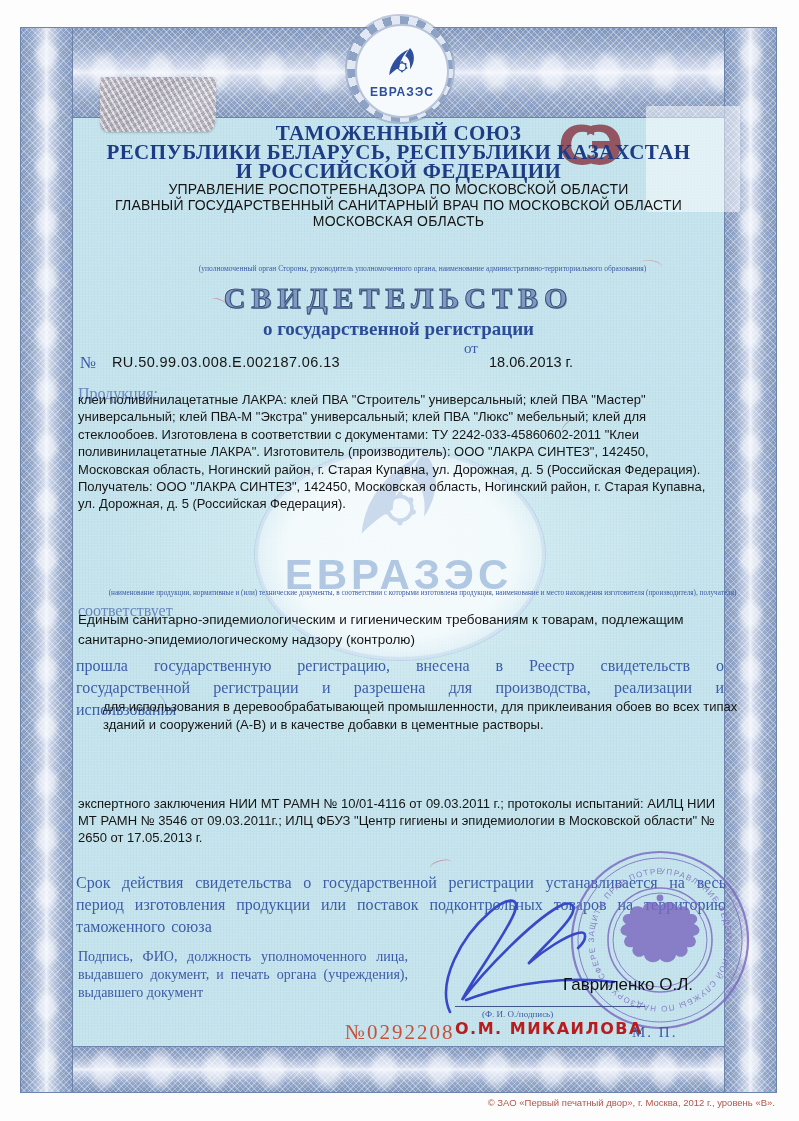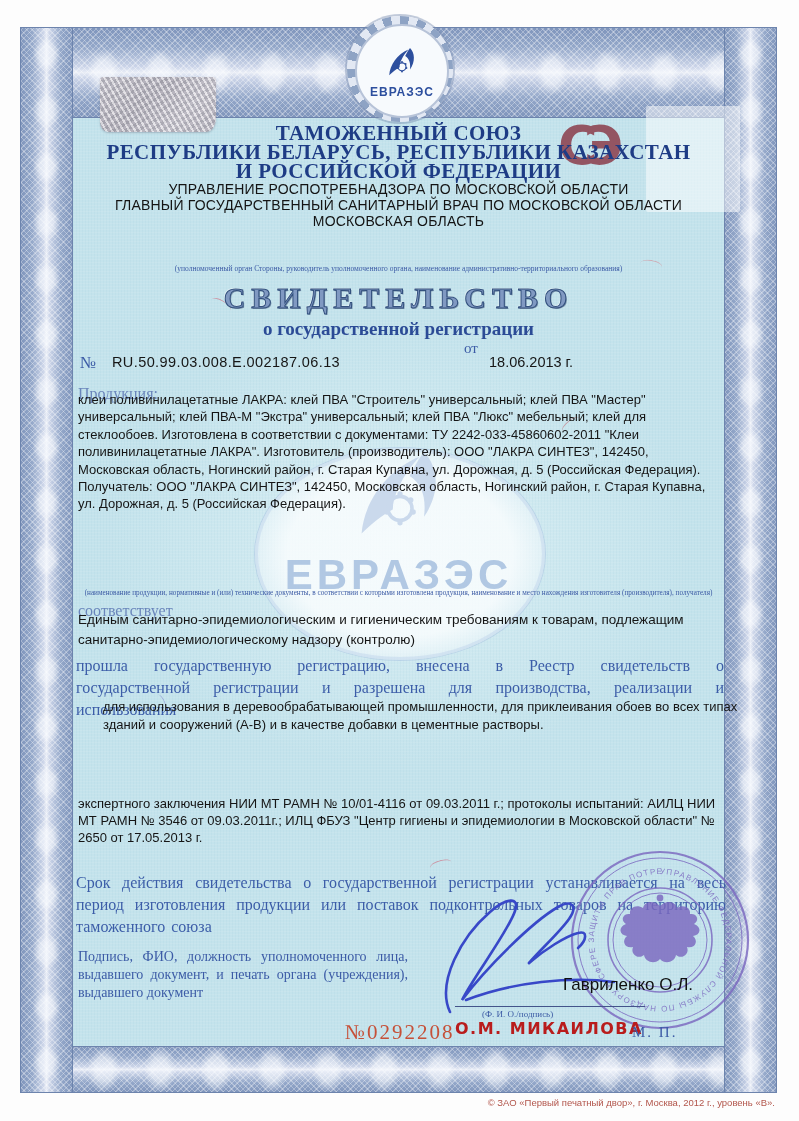--- a/index.html
+++ b/index.html
@@ -60,21 +60,21 @@
     font-weight:bold;font-size:54px;letter-spacing:-14px;color:#8d4250;opacity:.88;z-index:3;}
   .wm-rect{position:absolute;left:646px;top:106px;width:94px;height:106px;
     background:rgba(255,255,255,.5);border-radius:2px;z-index:2;}
   
   .header-block{position:absolute;left:73px;top:124px;width:651px;text-align:center;z-index:3;}
   .union-line{font-family:"Liberation Serif",serif;font-weight:bold;font-size:21px;
     color:#1e3c85;line-height:19px;letter-spacing:.4px;}
   .auth-line{font-family:"Liberation Sans",sans-serif;font-size:14px;color:#141414;
     line-height:16px;letter-spacing:.2px;}
   .small-caption{position:absolute;width:651px;left:73px;text-align:center;
-    font-family:"Liberation Serif",serif;font-size:7.5px;color:#3c5ba5;z-index:3;}
+    font-family:"Liberation Serif",serif;font-size:7.5px;color:#3c5ba5;z-index:3;padding-left:24px;}
   
   .title-main{position:absolute;left:73px;top:281px;width:651px;text-align:center;
     font-family:"Liberation Serif",serif;font-weight:bold;font-size:30px;letter-spacing:6px;
     color:#8099c2;-webkit-text-stroke:1px #33517e;
     text-shadow:1px 1px 0 rgba(40,60,100,.45), -1px -1px 0 rgba(255,255,255,.5);z-index:3;}
   .title-sub{position:absolute;left:73px;top:318px;width:651px;text-align:center;
     font-family:"Liberation Serif",serif;font-weight:bold;font-size:19px;color:#2b4b96;z-index:3;}
   
   .no-label{position:absolute;left:80px;top:353px;font-family:"Liberation Serif",serif;
     font-size:17px;color:#3c5ba6;z-index:3;}

